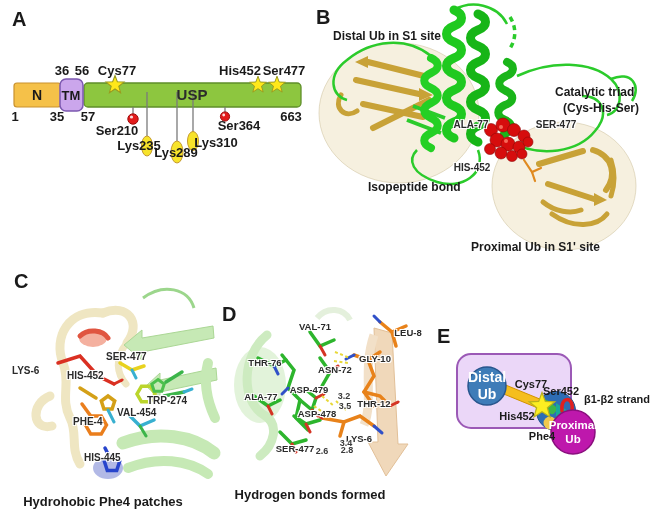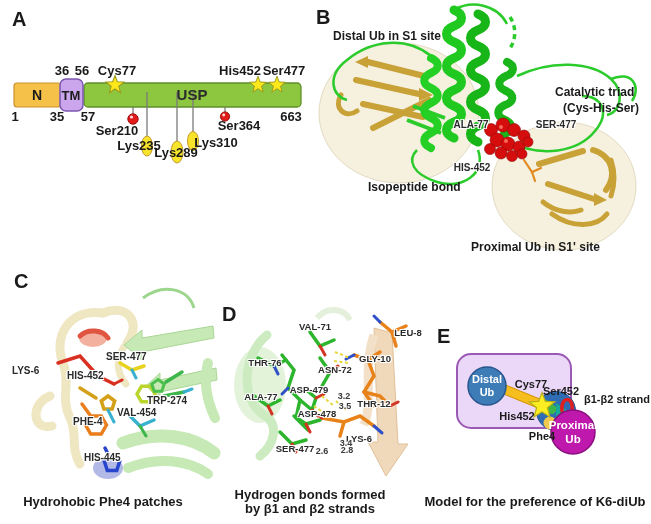--- a/index.html
+++ b/index.html
@@ -12,21 +12,21 @@
   .bmd{font-size:12px;}
   .emd{font-size:11px;}
   .sm{font-size:10px;color:#2b2b2b;
       text-shadow:-1px -1px 0 #fff,1px -1px 0 #fff,-1px 1px 0 #fff,1px 1px 0 #fff,0 0 2px #fff;}
   .xs{font-size:9.5px;color:#2b2b2b;
       text-shadow:-1px -1px 0 #fff,1px -1px 0 #fff,-1px 1px 0 #fff,1px 1px 0 #fff,0 0 2px #fff;}
   .dist{font-size:9px;color:#3a3a3a;
       text-shadow:-1px -1px 0 #fff,1px -1px 0 #fff,-1px 1px 0 #fff,1px 1px 0 #fff;margin-top:46px;}
   .cap{font-size:13px;}
   .ub-label{position:absolute;transform:translate(-50%,-50%);color:#ffffff;font-weight:700;
-            font-size:11px;text-align:center;line-height:1.2;}
+            font-size:14px;text-align:center;line-height:1.2;}
   svg{position:absolute;left:0;top:0;}
 </style>
 </head>
 <body>
 
 <div class="figure">
 
 <svg width="651" height="524" viewBox="0 0 651 524">
   <defs>
     <path id="star10" d="M0,-10 L2.47,-3.4 9.51,-3.09 3.99,1.3 5.88,8.09 0,4.2 -5.88,8.09 -3.99,1.3 -9.51,-3.09 -2.47,-3.4 Z"></path>
@@ -284,31 +284,29 @@
 <div class="lbl xs ctr" style="left:317px;top:408px">ASP-478</div>
 <div class="lbl xs ctr" style="left:374px;top:398px">THR-12</div>
 <div class="lbl xs ctr" style="left:359px;top:433px">LYS-6</div>
 <div class="lbl xs ctr" style="left:295px;top:443px">SER-477</div>
 <div class="lbl dist ctr" style="left:344px;top:345px">3.2</div>
 <div class="lbl dist ctr" style="left:345px;top:355px">3.5</div>
 <div class="lbl dist ctr" style="left:346px;top:392px">3.4</div>
 <div class="lbl dist ctr" style="left:322px;top:400px">2.6</div>
 <div class="lbl dist ctr" style="left:347px;top:399px">2.8</div>
 <div class="lbl cap ctr" style="left:310px;top:487px">Hydrogen bonds formed</div>
-<div class="lbl cap ctr" style="left:310px;top:501px">by β1 and β2 strands</div>
 
 <div class="lbl lg" style="left:437px;top:325px">E</div>
 <div class="ub-label" style="left:487px;top:386px">
   <div>Distal</div>
   <div>Ub</div>
 </div>
 <div class="ub-label" style="left:573px;top:433px;font-size:11.5px">
   <div>Proximal</div>
   <div>Ub</div>
 </div>
 <div class="lbl emd ctr" style="left:531px;top:378px">Cys77</div>
 <div class="lbl emd ctr" style="left:561px;top:385px">Ser452</div>
 <div class="lbl emd ctr" style="left:517px;top:410px">His452</div>
 <div class="lbl emd ctr" style="left:542px;top:430px">Phe4</div>
 <div class="lbl emd" style="left:584px;top:393px">β1-β2 strand</div>
-<div class="lbl cap ctr" style="left:535px;top:494px">Model for the preference of K6-diUb</div>
 
 </div>
 
 </body></html>

